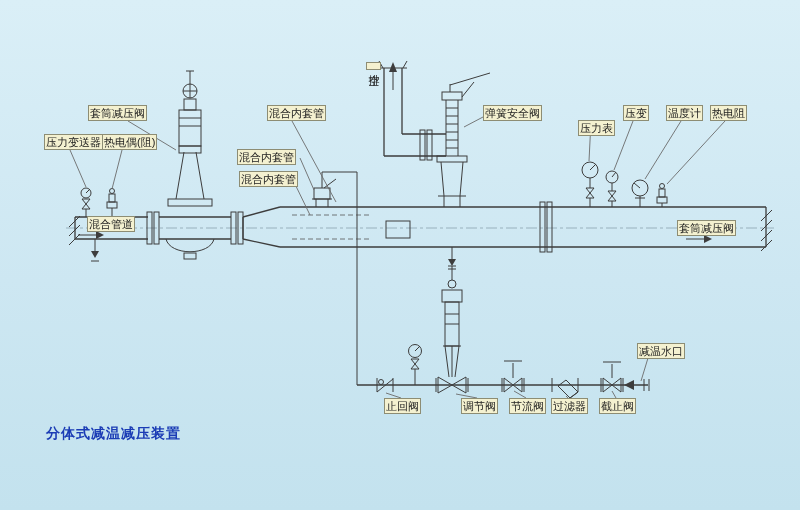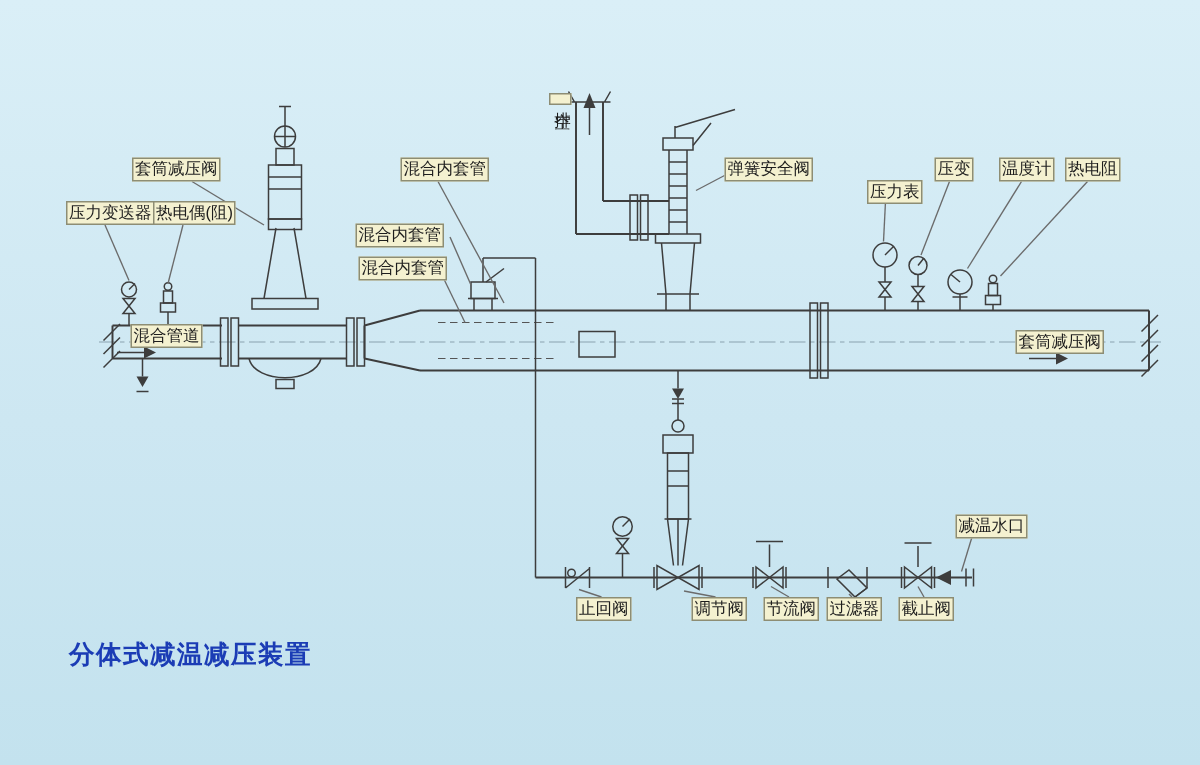--- a/index.html
+++ b/index.html
@@ -12,21 +12,21 @@
   .lbl{
     position:absolute;font-size:11px;line-height:14px;color:#1d1d1d;
     background:#f4f1d0;border:1px solid #8d8d74;padding:0 1px;white-space:nowrap;
   }
   .lbl.vertical{
     writing-mode:vertical-rl;text-orientation:upright;
     padding:3px 0;line-height:13px;
   }
   .title{
     position:absolute;left:46px;top:425px;
-    font-size:17px;font-weight:bold;color:#1b3cb5;letter-spacing:1px;
+    font-size:14px;font-weight:bold;color:#1b3cb5;letter-spacing:1px;
   }
   .pipe{stroke:#3d3d3d;stroke-width:1.3;fill:none}
   .thin{stroke:#3d3d3d;stroke-width:1;fill:none}
   .head{fill:#3d3d3d;stroke:none}
   .leader{stroke:#6b6b6b;stroke-width:0.9}
   .cline{stroke:#8aa2af;stroke-width:0.8;stroke-dasharray:11 3 3 3;fill:none}
   .sleevedash{stroke:#555;stroke-width:0.8;stroke-dasharray:5 3;fill:none}
 </style>
 </head>
 <body>

